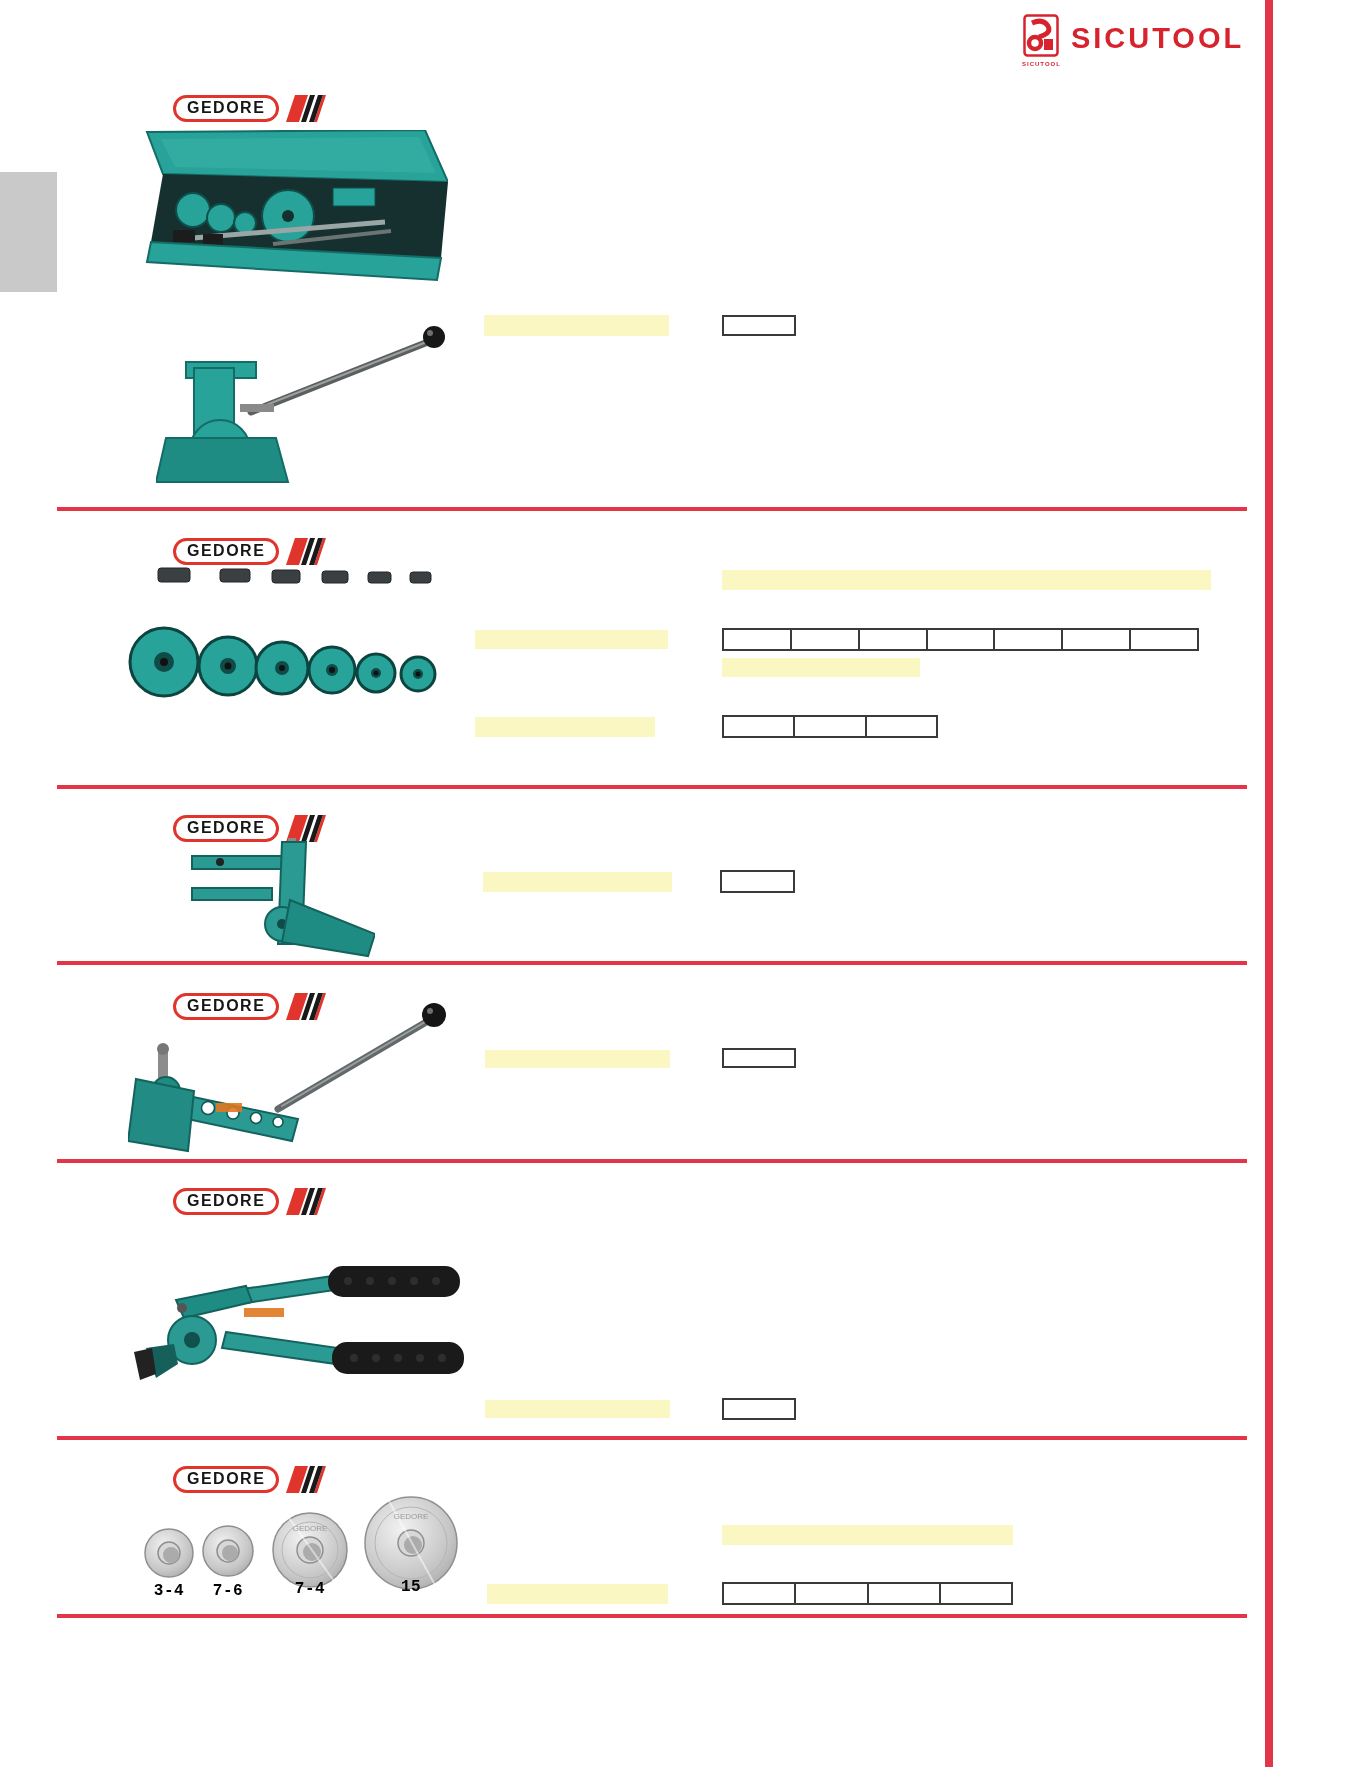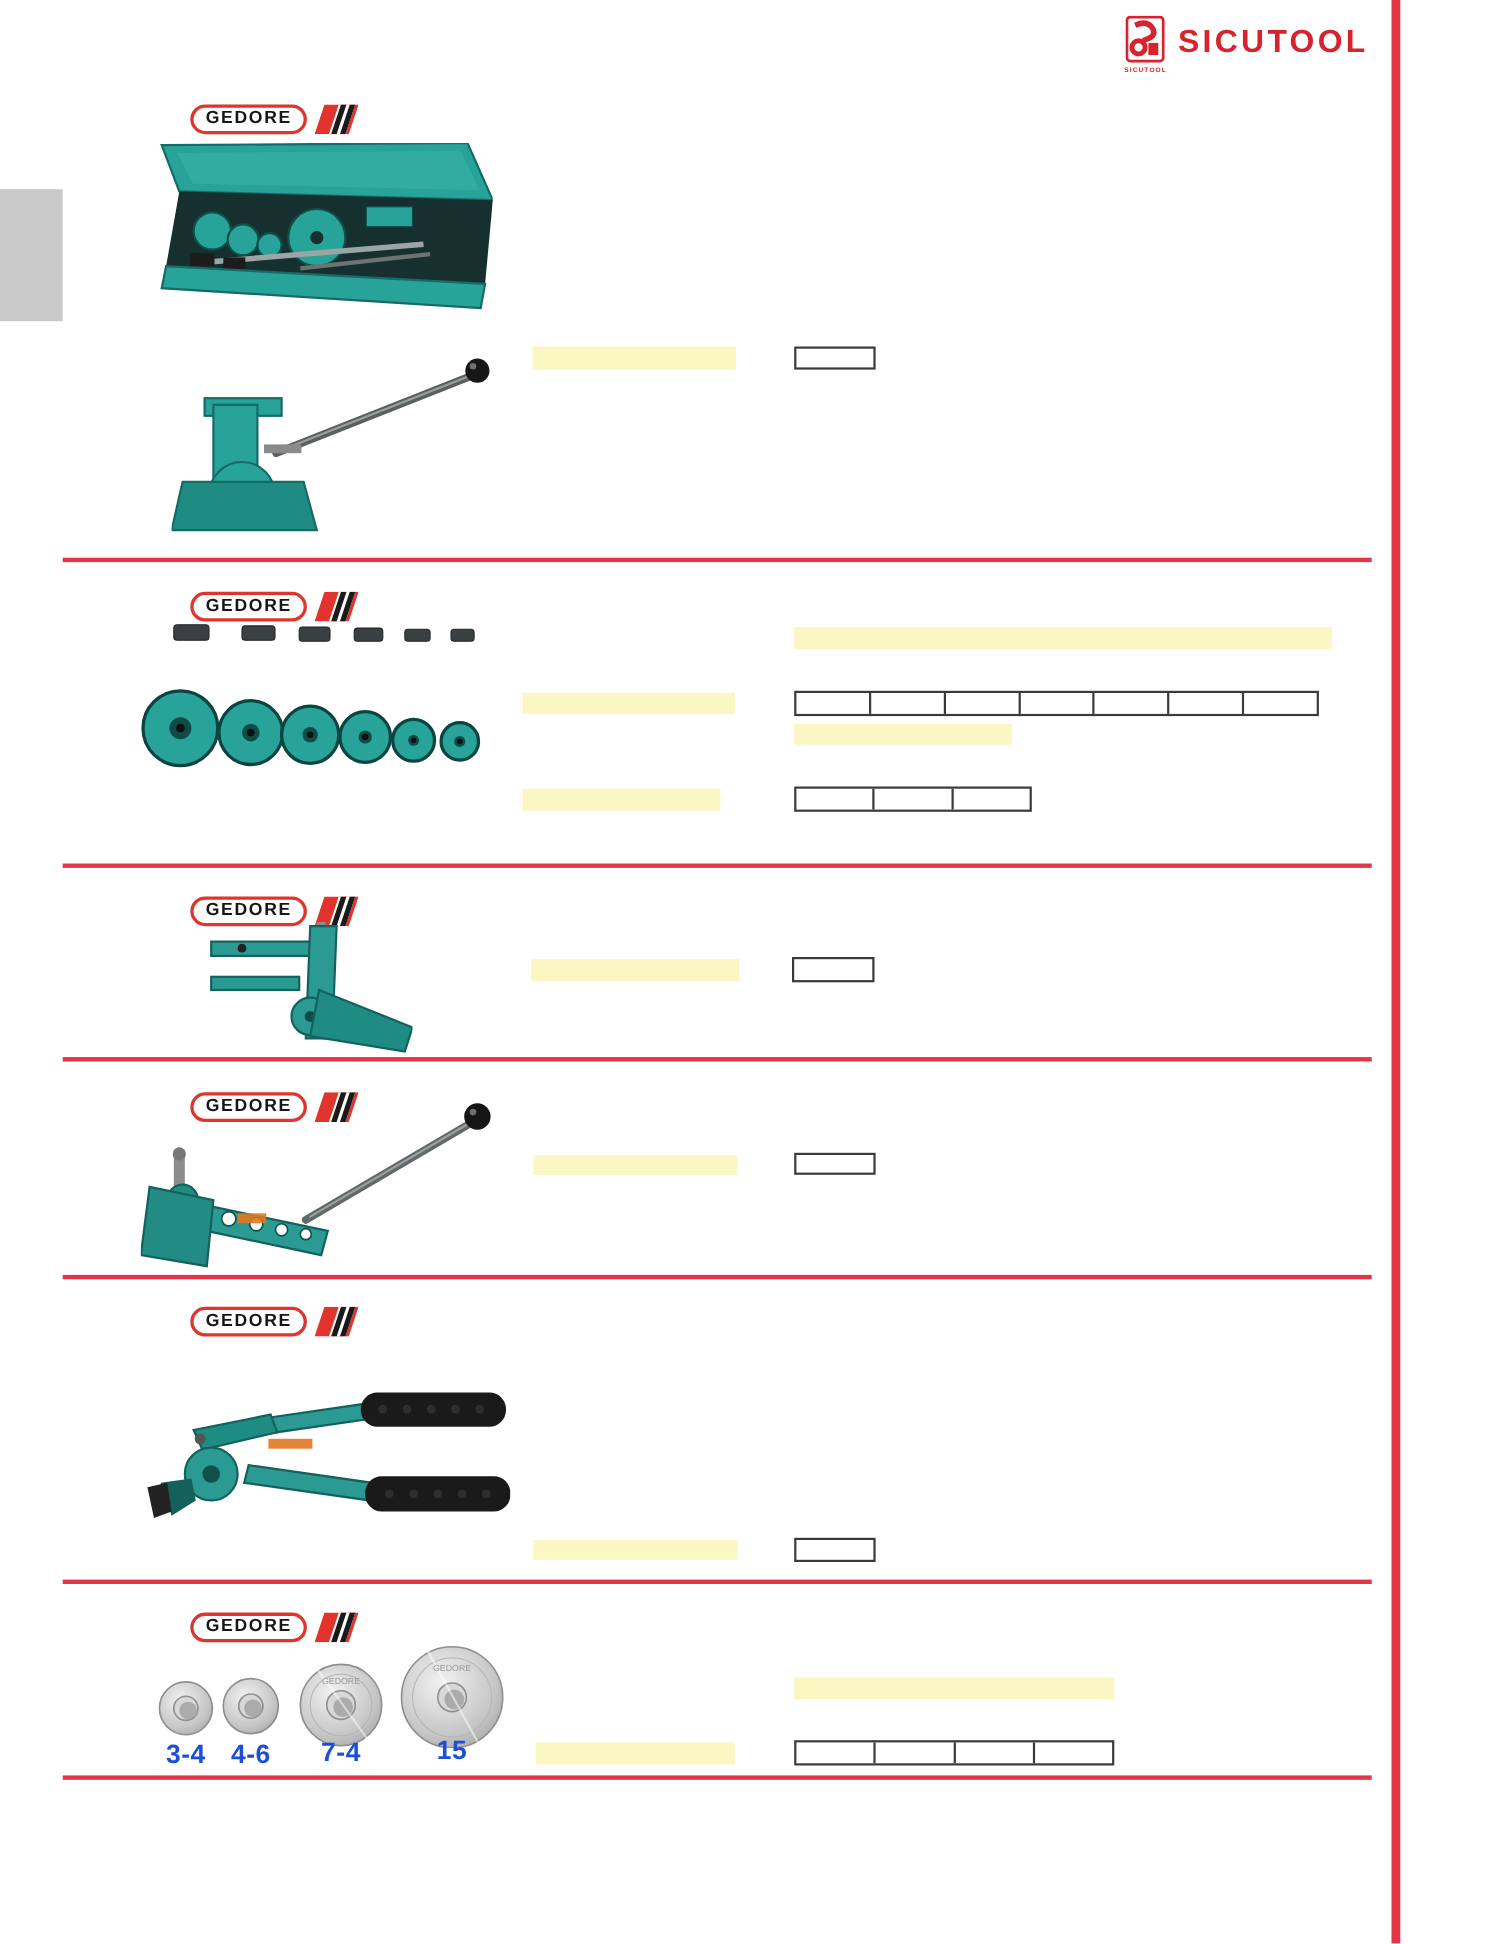--- a/index.html
+++ b/index.html
@@ -25,22 +25,22 @@
                color:#161616;background:#fff;}
 
   
   .hl{position:absolute;background:#fbf7c3;}
   .vbox{position:absolute;background:#fff;border:2px solid #3a3a3a;}
   .trow{position:absolute;background:#fff;border:2px solid #3a3a3a;display:flex;}
   .trow .cell{flex:1;border-right:2px solid #3a3a3a;}
   .trow .cell:last-child{border-right:none;}
 
   
-  .disc-label{position:absolute;transform:translateX(-50%);font-size:24px;font-weight:bold;
-              color:#1d4ed8;letter-spacing:0.5px;}
+  .disc-label{position:absolute;transform:translateX(-50%);font-size:16px;font-weight:bold;
+              color:#000000;letter-spacing:0.5px;font-family:Liberation Mono, monospace;}
 </style>
 </head>
 <body>
 
 <div class="page">
 
   <div class="page-tab"></div>
   <div class="edge-rule"></div>
 
   <div class="sicutool">
@@ -305,21 +305,21 @@
       <circle cx="173" cy="59" r="9"></circle>
       <circle cx="274" cy="52" r="9"></circle>
     </g>
     <line x1="150" y1="25" x2="195" y2="88" stroke="#ffffff" stroke-width="2" opacity="0.5"></line>
     <line x1="250" y1="8" x2="296" y2="92" stroke="#ffffff" stroke-width="2" opacity="0.5"></line>
     <text x="171" y="38" text-anchor="middle" font-size="8" fill="#9a9a9a">GEDORE</text>
     <text x="272" y="26" text-anchor="middle" font-size="8" fill="#9a9a9a">GEDORE</text>
   </svg>
 
   <span class="disc-label" style="left:169px;top:1582px">3-4</span>
-  <span class="disc-label" style="left:228px;top:1582px">4-6</span>
+  <span class="disc-label" style="left:228px;top:1582px">7-6</span>
   <span class="disc-label" style="left:310px;top:1580px">7-4</span>
   <span class="disc-label" style="left:411px;top:1578px">15</span>
 
   <div class="hl" style="left:722px;top:1525px;width:291px;height:20px"></div>
   <div class="hl" style="left:487px;top:1584px;width:181px;height:20px"></div>
   <div class="trow" style="left:722px;top:1582px;width:287px;height:19px">
     <div class="cell"></div>
     <div class="cell"></div>
     <div class="cell"></div>
     <div class="cell"></div>

